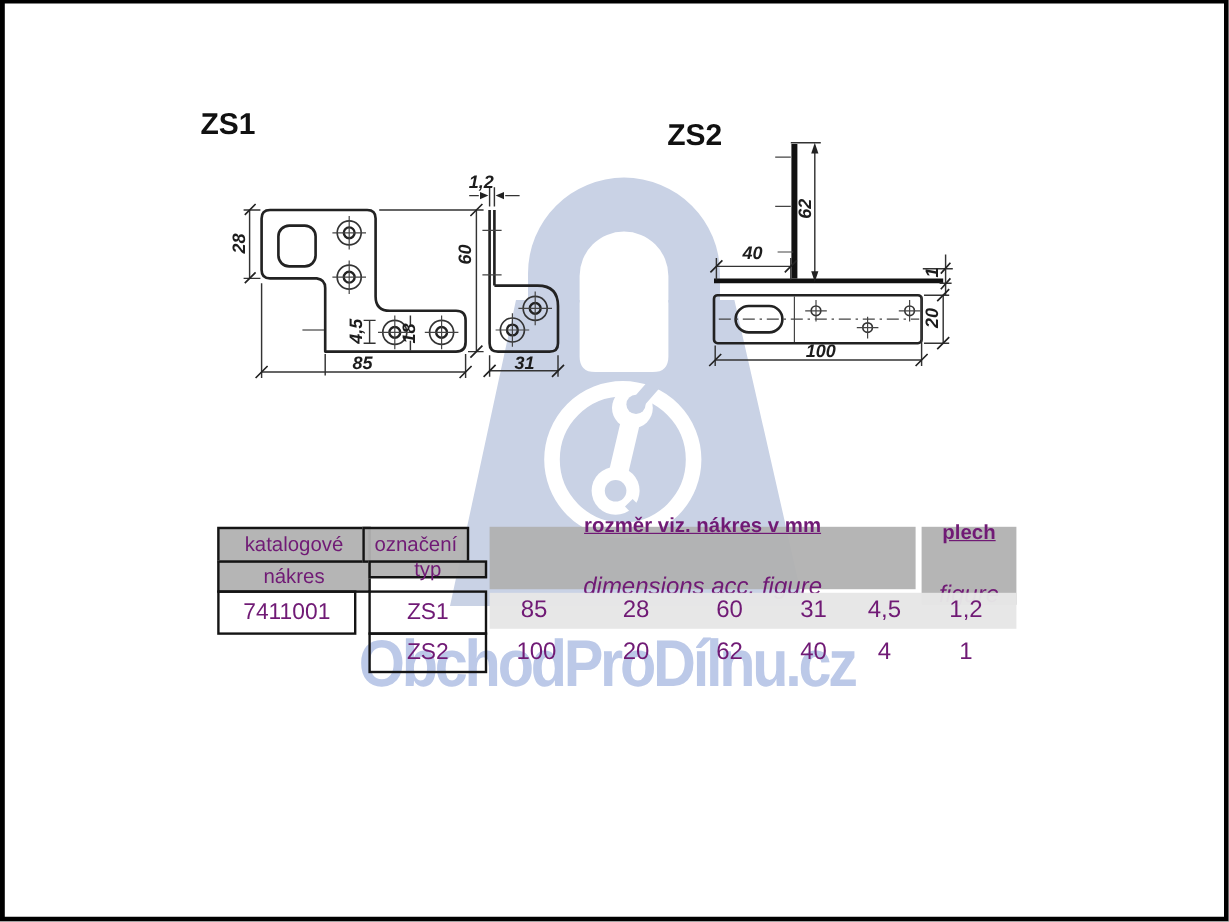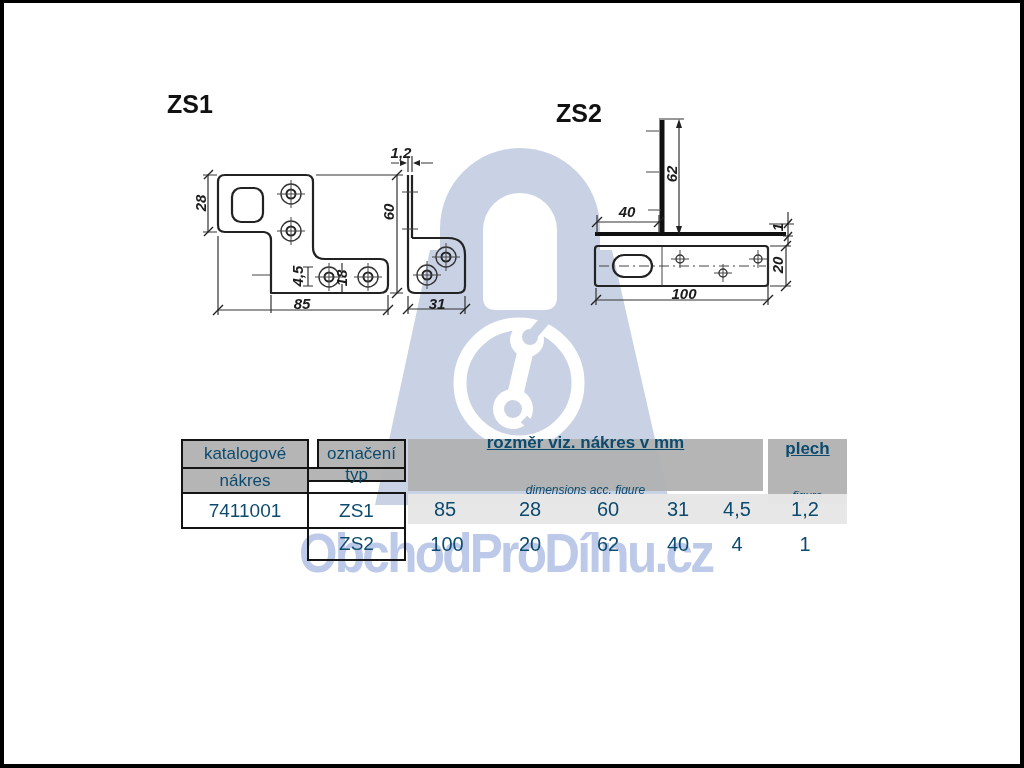--- a/index.html
+++ b/index.html
@@ -24,29 +24,29 @@
   .ar {fill:#222;stroke:none;}
   .thkbase{fill:none;stroke:#111;stroke-width:4;}
   .thkleg {fill:none;stroke:#111;stroke-width:5;}
   
   .viewlabel{position:absolute;z-index:3;font-size:25px;font-weight:bold;color:#111;}
   .dim{position:absolute;z-index:3;font-size:15px;font-style:italic;font-weight:bold;
        color:#1c1c1c;white-space:nowrap;transform:translate(-50%,-50%);}
   .dim.rot{transform:translate(-50%,-50%) rotate(-90deg);}
   
   #spec-table{position:absolute;left:181px;top:439px;width:666px;height:122px;z-index:2;
-              color:#0c4a6e;}
+              color:#701a75;}
   .bcell{position:absolute;box-sizing:border-box;border:2px solid #141414;
          background:rgba(177,177,177,.95);display:flex;align-items:center;
          justify-content:center;font-size:17px;}
   .bcell.data{background:transparent;font-size:19px;}
   .ghead{position:absolute;background:rgba(177,177,177,.95);display:flex;
          flex-direction:column;align-items:center;justify-content:center;line-height:1.35;}
   .ghead .l1{font-weight:bold;font-size:17px;text-decoration:underline;}
-  .ghead .l2{font-style:italic;font-size:12px;margin-top:27px;}
+  .ghead .l2{font-style:italic;font-size:20px;margin-top:27px;}
   .band{position:absolute;background:rgba(230,230,230,.97);}
   .val{position:absolute;transform:translate(-50%,-50%);font-size:20px;}
 </style>
 </head>
 <body>
 
 <div id="canvas">
 
   <svg id="wm" width="1024" height="768" viewBox="0 0 1024 768">
     <g fill="#c9d2e5">
@@ -175,24 +175,24 @@
   <span class="dim rot" style="left:671px;top:174px">62</span>
   <span class="dim" style="left:627px;top:211px">40</span>
   <span class="dim rot" style="left:777px;top:227px">1</span>
   <span class="dim rot" style="left:777px;top:265px">20</span>
   <span class="dim" style="left:684px;top:293px">100</span>
 
   <div id="spec-table">
 
     <div class="bcell" style="left:0;top:0;width:128px;height:30px">katalogové</div>
     <div class="bcell" style="left:0;top:28px;width:128px;height:27px">nákres</div>
-    <div class="bcell" style="left:136px;top:0;width:89px;height:30px">označení</div>
+    <div class="bcell" style="left:121px;top:0;width:89px;height:30px">označení</div>
     <div class="bcell" style="left:126px;top:28px;width:99px;height:15px">typ</div>
 
-    <div class="bcell data" style="left:0;top:53px;width:128px;height:37px">7411001</div>
+    <div class="bcell data" style="left:0;top:53px;width:116px;height:37px">7411001</div>
     <div class="bcell data" style="left:126px;top:53px;width:99px;height:37px">ZS1</div>
     <div class="bcell data" style="left:126px;top:88px;width:99px;height:34px">ZS2</div>
 
     <div class="ghead" style="left:227px;top:0;width:355px;height:52px">
       <div class="l1">rozměr viz. nákres v mm</div>
       <div class="l2">dimensions acc. figure</div>
     </div>
     <div class="ghead" style="left:587px;top:0;width:79px;height:65px">
       <div class="l1">plech</div>
       <div class="l2">figure</div>

